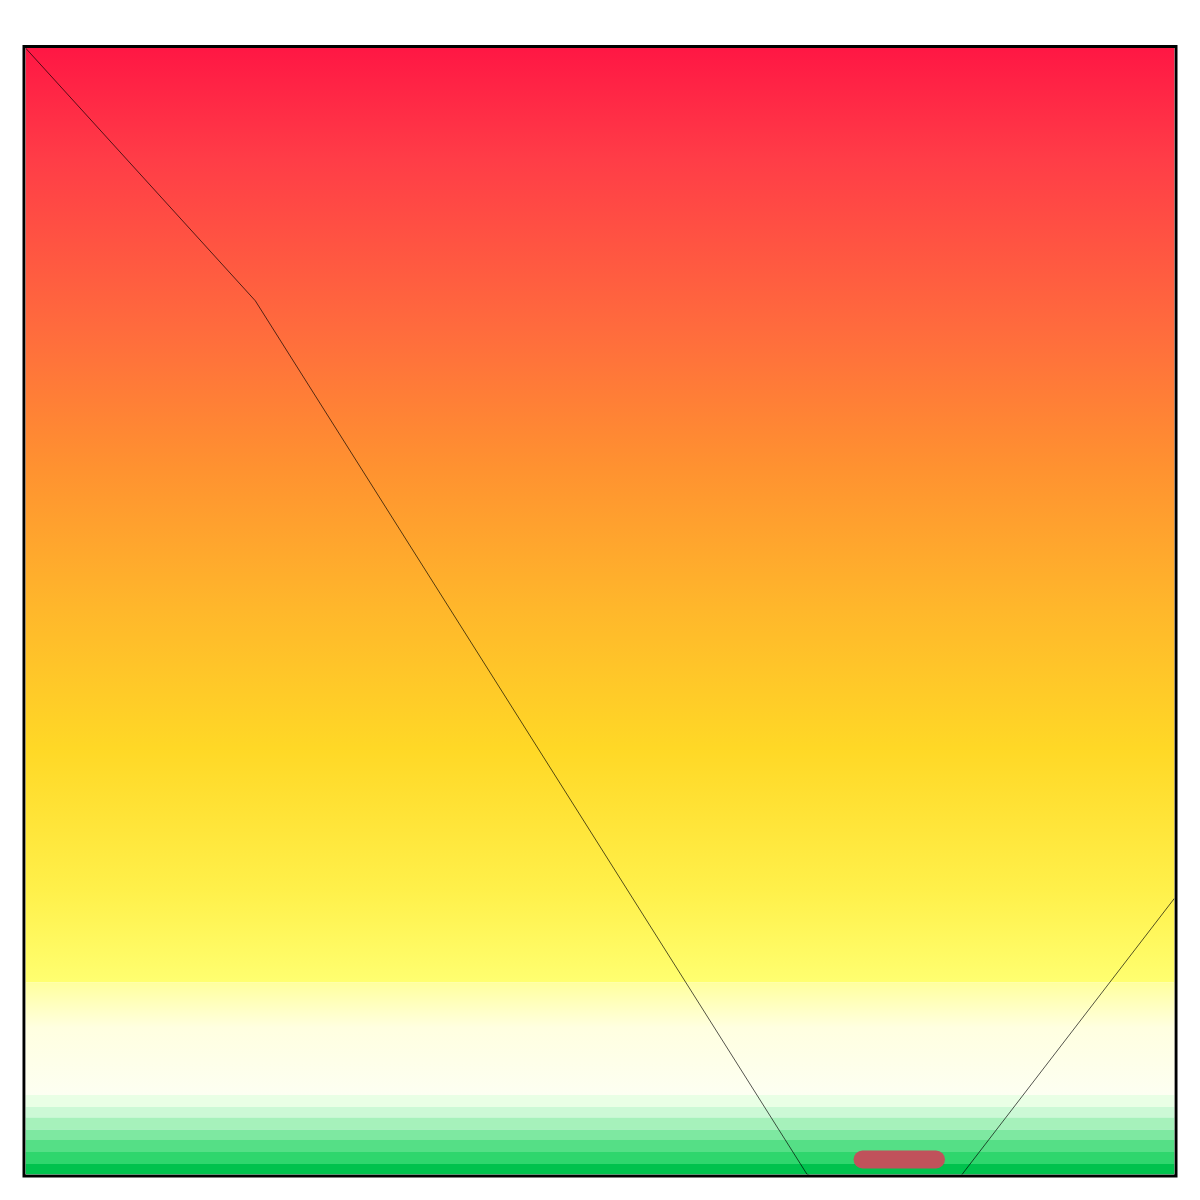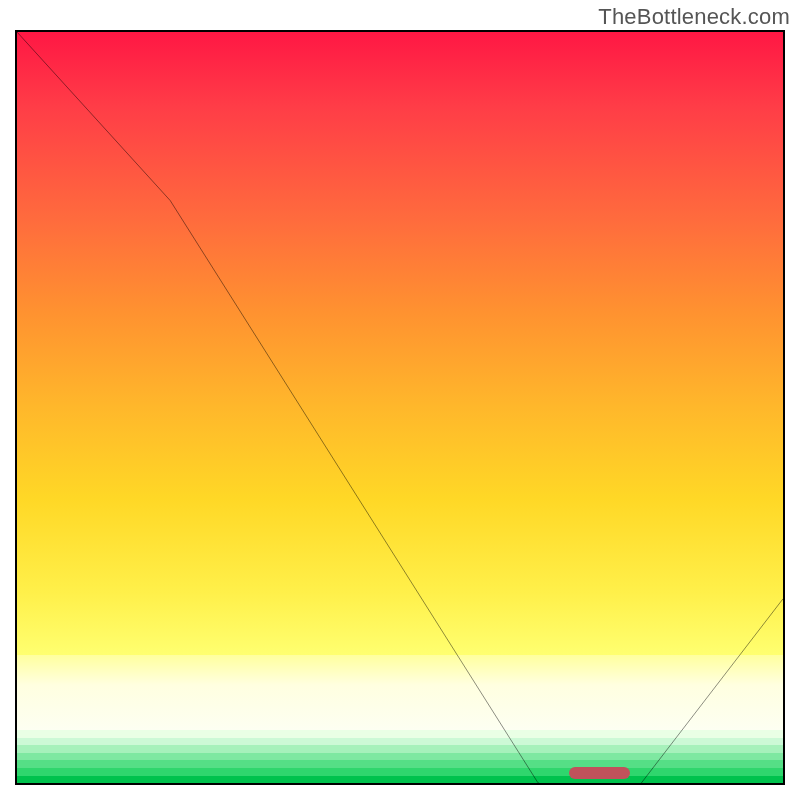--- a/index.html
+++ b/index.html
@@ -85,21 +85,20 @@
     position: absolute;
     height: 12px;
     border-radius: 6px;
     background: #c0525b;
   }
 </style>
 </head>
 <body>
 
 <div class="wrap">
-  <div class="watermark">TheBottleneck.com</div>
 
   <div class="frame">
 
     <div class="gradient">
       <div class="red-yellow"></div>
       <div class="pale-band"></div>
       <div class="green-stripes">
         <div style="background:#e9ffe5"></div>
         <div style="background:#ccf9d6"></div>
         <div style="background:#a6f1bb"></div>

